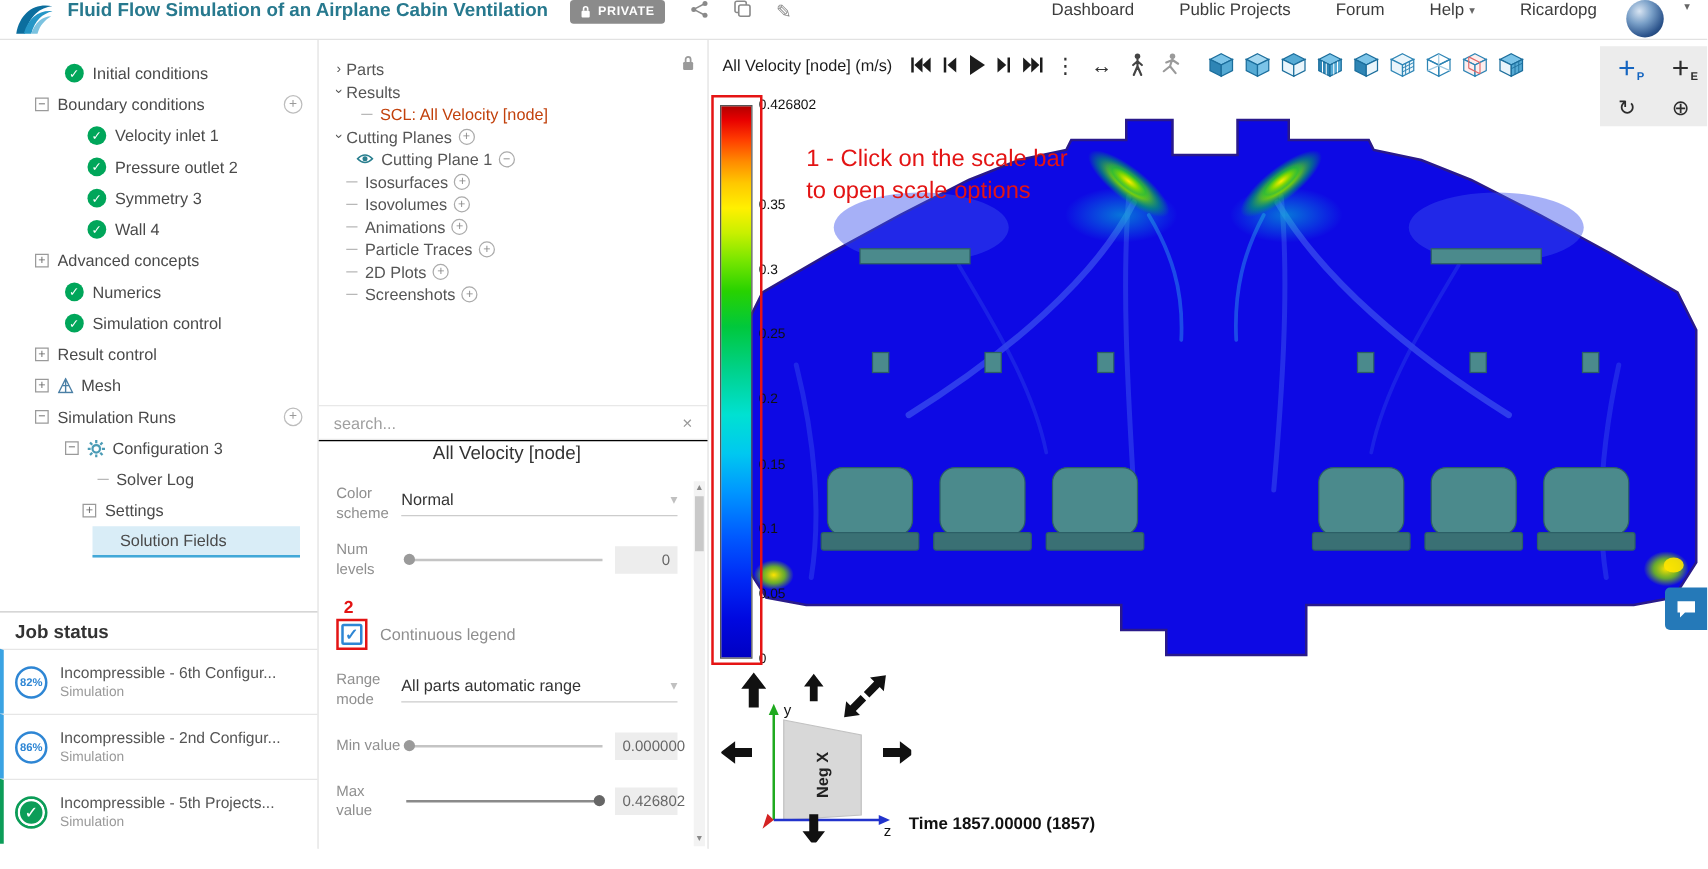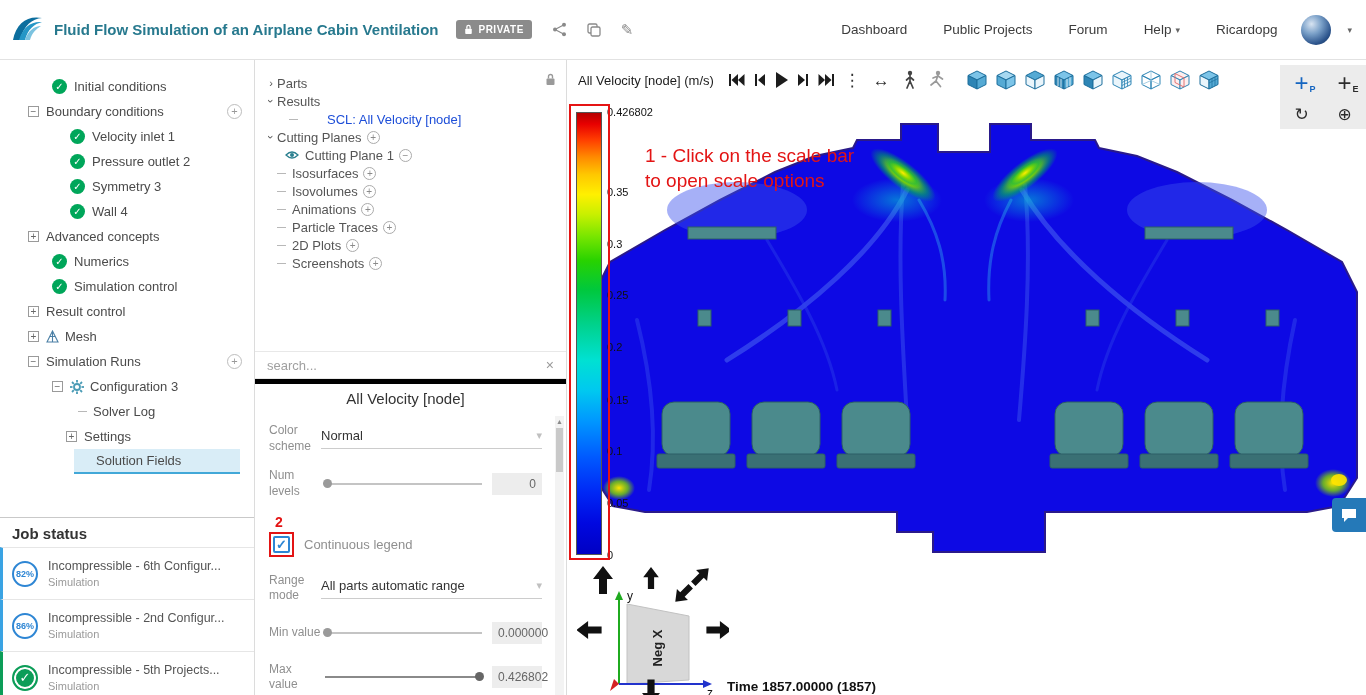--- a/index.html
+++ b/index.html
@@ -1,20 +1,20 @@
 <!DOCTYPE html>
 <html><head>
 <meta charset="utf-8">
 <style>
   * { box-sizing: border-box; margin: 0; padding: 0; }
   html,body { width:1366px; height:695px; overflow:hidden; background:#fff;
     font-family:"Liberation Sans", sans-serif; color:#333; }
 
   
-  .header { height:60px; display:flex; align-items:center; gap:10px;
+  .header { height:32px; display:flex; align-items:flex-start; gap:10px;
     padding:0 14px 0 10px; border-bottom:1px solid #e2e2e2; background:#fff; position:relative; z-index:20;}
   .logo { flex:none; }
   .title { font-size:15px; font-weight:bold; color:#27798e; margin-right:8px; white-space:nowrap;}
   .badge { background:#8b8b8b; color:#fff; font-size:10px; font-weight:bold; letter-spacing:.5px;
     border-radius:3px; padding:4px 8px; display:flex; align-items:center; gap:5px; }
   .hicon { color:#8a8a8a; font-size:15px; margin-left:10px; display:flex; align-items:center;}
   .spacer { flex:1; }
   .nav-item { font-size:13.5px; color:#3c3c3c; margin-left:26px; white-space:nowrap; display:flex; align-items:center; gap:4px;}
   .chev-small { font-size:9px; color:#666; }
   .avatar { width:30px; height:30px; border-radius:50%; margin-left:14px; flex:none;
@@ -53,31 +53,31 @@
   .job-name { font-size:12.5px; color:#555; line-height:1.25; }
   .job-sub { font-size:11px; color:#9a9a9a; margin-top:2px;}
 
   
   .post-tree { height:320px; display:flex; flex-direction:column; padding-top:14px; position:relative; }
   .prow { height:18px; display:flex; align-items:center; font-size:13px; color:#555; white-space:nowrap;}
   .chev { width:12px; font-size:11px; color:#555; flex:none; text-align:center;}
   .chev.down { transform:rotate(90deg); }
   .circ { width:13px; height:13px; border:1px solid #ababab; border-radius:50%; color:#8a8a8a; font-size:10px;
     line-height:11px; text-align:center; margin-left:5px; flex:none; background:#fff;}
-  .scl-label { color:#1d4ed8;margin-left:23px; }
+  .scl-label { color:#c2410c; }
   .lock-abs { position:absolute; right:10px; top:12px; }
   .search-row { margin-top:auto; height:28px; border-top:1px solid #e8e8e8; border-bottom:1px solid #e8e8e8;
     display:flex; align-items:center; padding:0 12px; gap:8px;}
   .search-row input { flex:1; border:none; outline:none; font-size:13px; color:#555;
     font-family:"Liberation Sans",sans-serif;}
   .search-row input::placeholder { color:#a0a0a0; }
   .search-clear { color:#9a9a9a; font-size:14px; }
 
   
-  .props { flex:1; border-top:5px solid #000000; position:relative; padding:6px 24px 0 14px; }
+  .props { flex:1; border-top:1px solid #000000; position:relative; padding:1px 24px 0 14px; }
   .props-title { text-align:center; font-size:15px; color:#333; margin-bottom:16px;}
   .prop-row { display:flex; align-items:center; margin-bottom:14px; min-height:30px;}
   .prop-label { width:52px; flex:none; font-size:12px; color:#8f8f8f; line-height:1.3;}
   .prop-value { flex:1; border-bottom:1px solid #ccc; padding-bottom:5px; display:flex; align-items:center;
     font-size:13px; color:#333;}
   .ddchev { margin-left:auto; color:#c0c0c0; font-size:11px;}
   .slider { flex:1; height:2px; background:#c4c4c4; position:relative; margin:0 10px 0 4px;}
   .slider.dark { background:#8a8a8a; }
   .knob { width:9px; height:9px; border-radius:50%; background:#9a9a9a; position:absolute; top:-4px; left:-2px;}
   .knob.right { left:auto; right:-2px; background:#666; }

